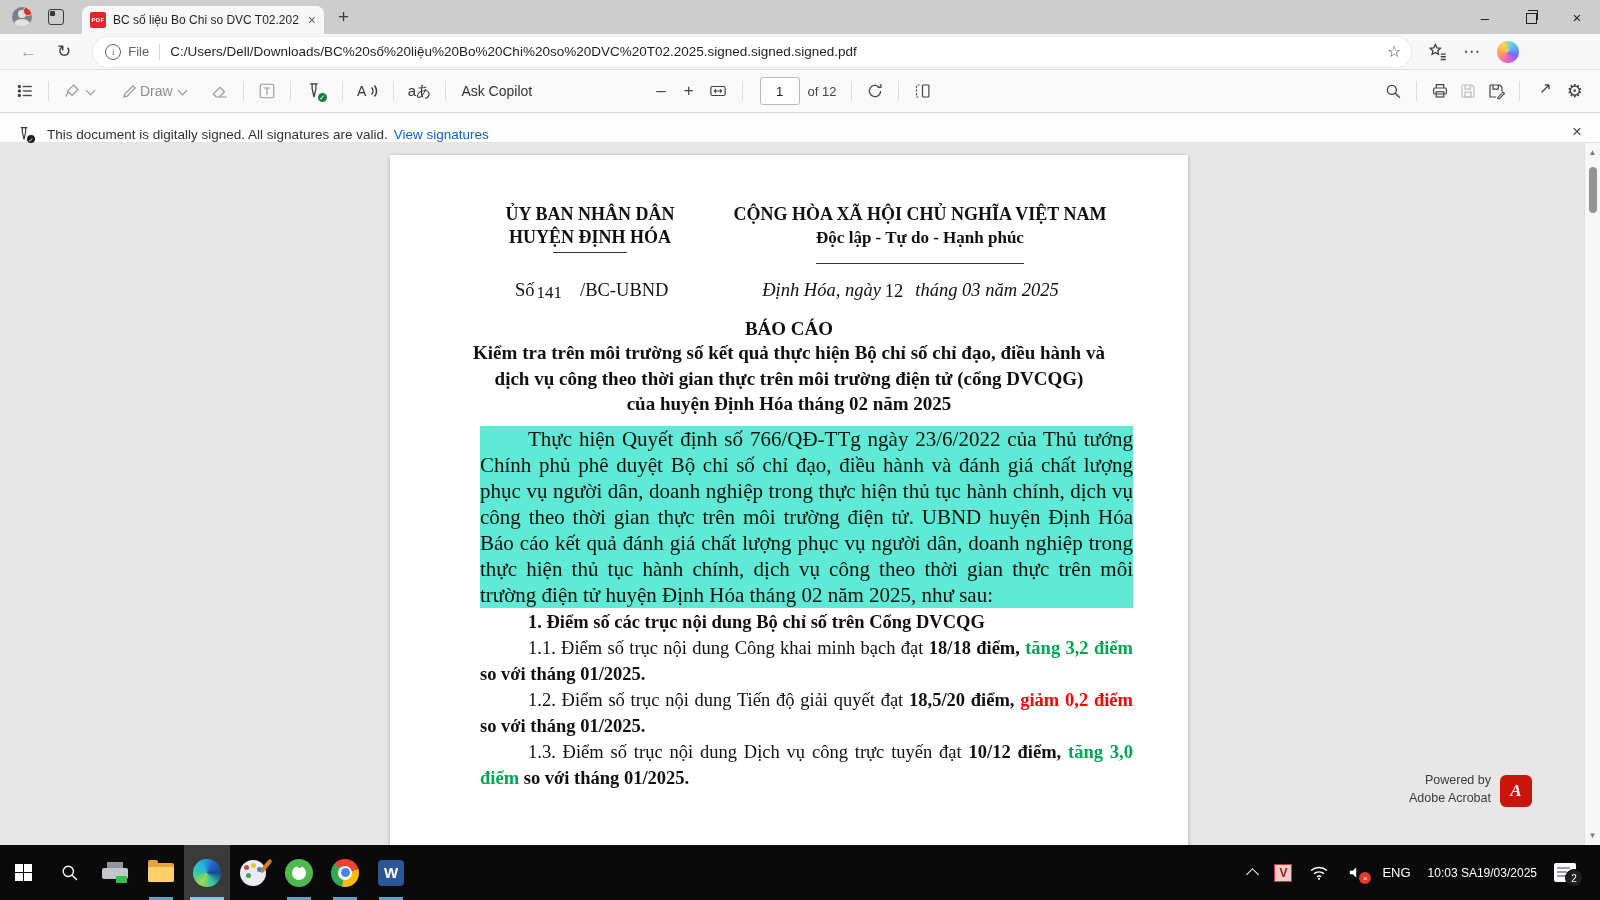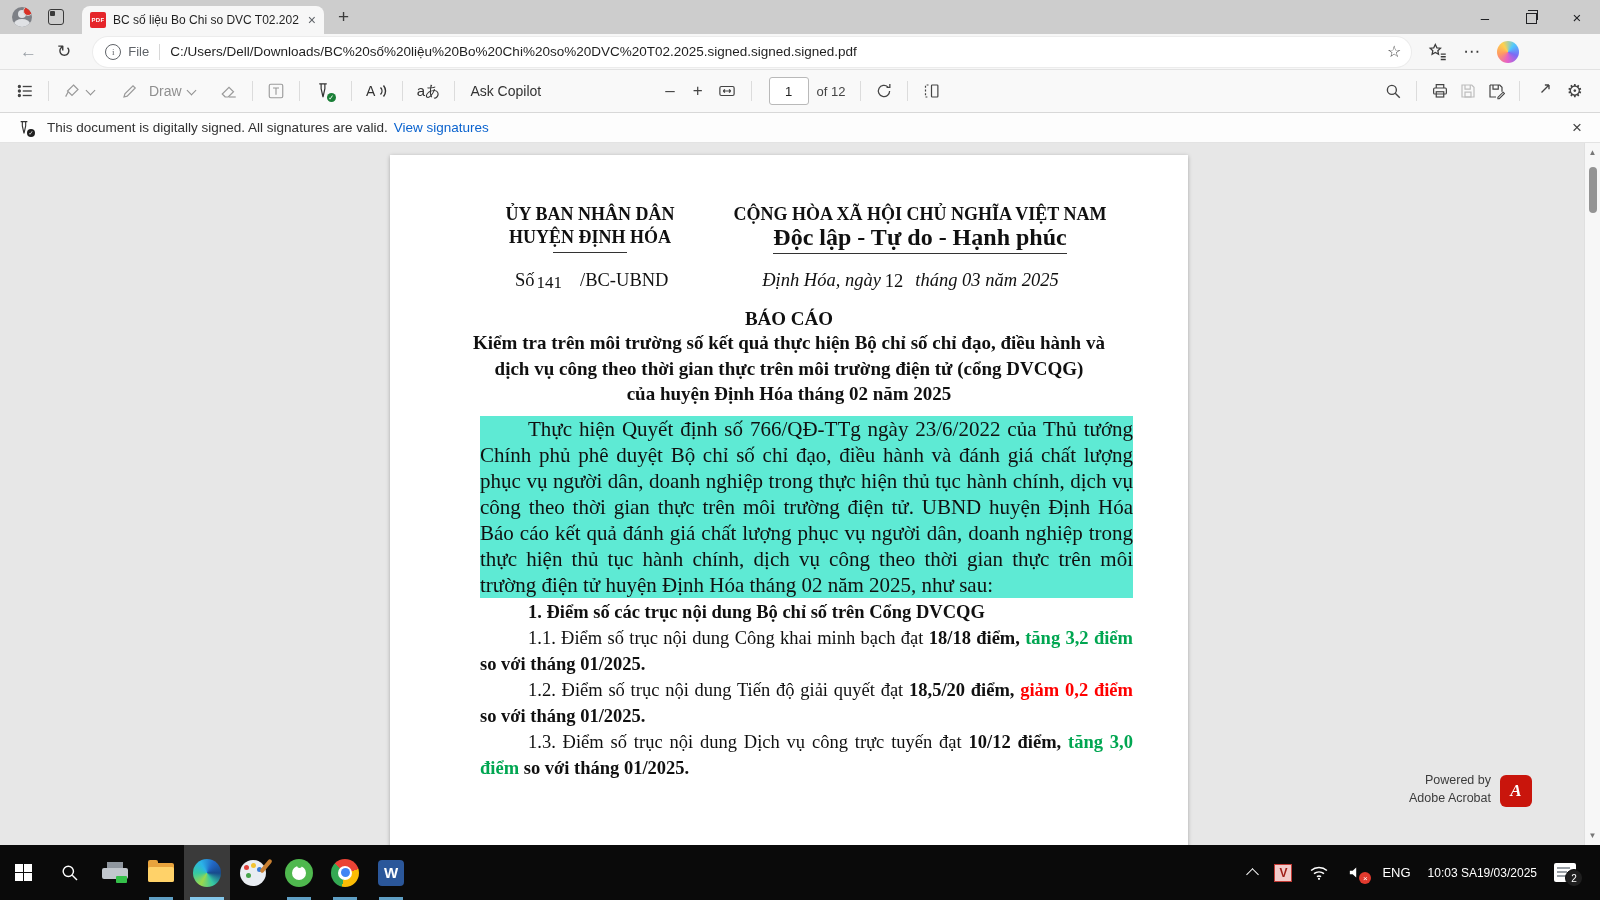--- a/index.html
+++ b/index.html
@@ -32,40 +32,40 @@
   .url{font-size:13.5px;color:#1f1f1f;white-space:nowrap;overflow:hidden;flex:1;}
   .omni-star{font-size:16px;color:#454545;margin-left:8px;flex:none;}
   .bar-ico{margin-left:16px;display:flex;align-items:center;}
   .dots{font-size:17px;color:#3c3c3c;letter-spacing:1px;}
   .copilot{width:22px;height:22px;border-radius:50%;background:conic-gradient(from 40deg,#4ec9ff,#7a6bf5,#e560c8,#ff9a62,#ffd24d,#4ec9ff);}
   
   .pdfbar{position:absolute;left:0;top:70px;width:1600px;height:43px;background:#f9f9f9;border-bottom:1px solid #d8d8d8;display:flex;align-items:center;box-sizing:border-box;}
   .tsep{width:1px;height:20px;background:#dcdcdc;margin:0 9px;flex:none;}
   .tico{display:flex;align-items:center;margin:0 5px;flex:none;}
   .chev{width:6px;height:6px;border-right:1.6px solid #8f8f8f;border-bottom:1.6px solid #8f8f8f;transform:rotate(45deg);margin:-2px 0 0 6px;}
-  .draw-label{font-size:14px;color:#8f8f8f;margin-left:10px;}
+  .draw-label{font-size:14px;color:#8f8f8f;margin-left:1px;}
   .ask{font-size:14px;color:#333;margin:0 6px;}
   .zoomglyph{font-size:17px;color:#444;margin:0 9px;}
   .pageinput{width:34px;height:24px;border:1px solid #b9b9b9;border-radius:3px;background:#fff;text-align:center;font-size:13px;color:#222;margin:0 8px;font-family:"Liberation Sans",sans-serif;}
   .ofpages{font-size:13px;color:#444;}
   .gear{font-size:18px;color:#444;}
   .rightgrp{margin-left:auto;display:flex;align-items:center;margin-right:12px;}
   
-  .sigbanner{position:absolute;left:0;top:113px;width:1600px;height:30px;background:#fdfdfd;border-bottom:1px solid #e3e3e3;display:flex;align-items:center;box-sizing:border-box;}
+  .sigbanner{position:absolute;left:0;top:113px;width:1600px;height:30px;background:#fdfdfd;border-bottom:1px solid #e3e3e3;display:flex;align-items:flex-end;box-sizing:border-box;}
   .sig-msg{font-size:13.5px;color:#323232;margin-left:10px;}
   .sig-link{font-size:13.5px;color:#0b63ce;margin-left:6px;}
   .banner-close{margin-left:auto;margin-right:18px;font-size:17px;color:#444;}
   
   .viewport{position:absolute;left:0;top:143px;width:1600px;height:702px;background:#e7e7e7;overflow:hidden;}
   .pdfpage{position:absolute;left:390px;top:12px;width:798px;height:980px;background:#fff;box-shadow:0 1px 4px rgba(0,0,0,.28);font-family:"Liberation Serif","DejaVu Serif",serif;color:#101010;}
   .doc-header{display:flex;margin-top:48px;}
   .col-left{flex:none;width:250px;margin-left:75px;text-align:center;font-weight:bold;font-size:18px;line-height:23px;}
   .col-right{flex:none;width:440px;margin-left:-15px;text-align:center;font-weight:bold;font-size:18px;line-height:23px;}
   .rule{width:74px;border-bottom:1.6px solid #333;margin:3px auto 0;}
-  .nation2{display:inline-block;font-size:24px;border-bottom:1.6px solid #333;padding-bottom:4px;}
+  .nation2{display:inline-block;font-size:17px;border-bottom:1.6px solid #333;padding-bottom:14px;}
   .no-row{display:flex;margin-top:16px;font-size:18.5px;}
   .no-left{flex:none;margin-left:125px;}
   .no-num{font-size:17px;position:relative;top:2px;margin:0 18px 0 2px;}
   .no-right{flex:none;width:440px;margin-left:22px;text-align:center;font-style:italic;}
   .day-num{font-style:normal;position:relative;top:1px;margin:0 12px 0 4px;}
   .report-h{text-align:center;font-weight:bold;font-size:19px;margin-top:17px;}
   .title-line{text-align:center;font-weight:bold;font-size:19px;line-height:25.5px;}
   .kinhgui{display:flex;margin-top:5px;font-size:18.5px;line-height:25.5px;}
   .kg-label{flex:none;margin-left:246px;}
   .kg-list{margin-left:12px;}

